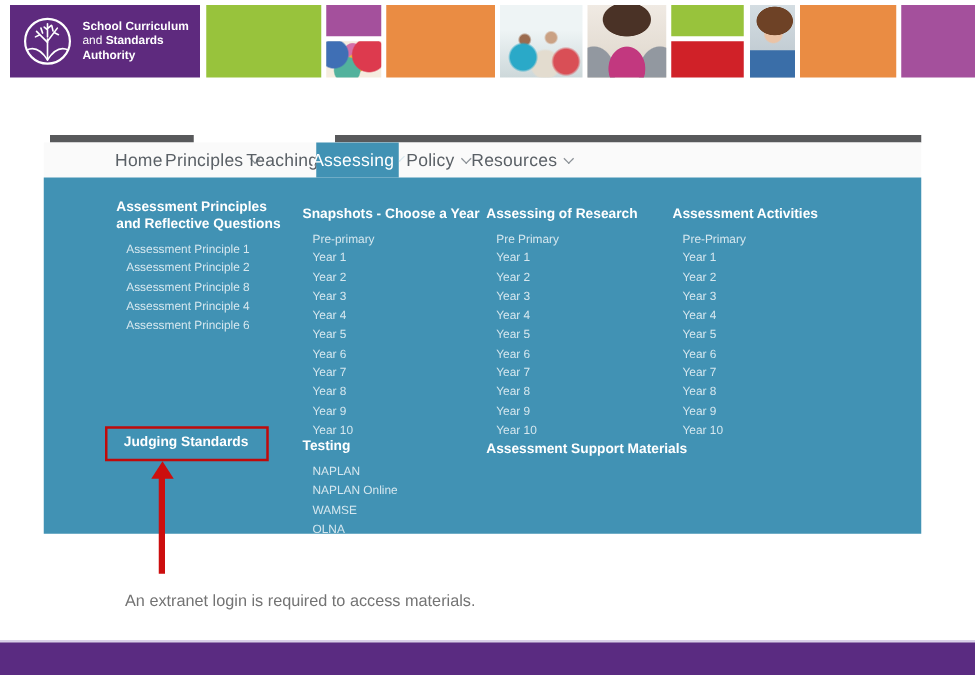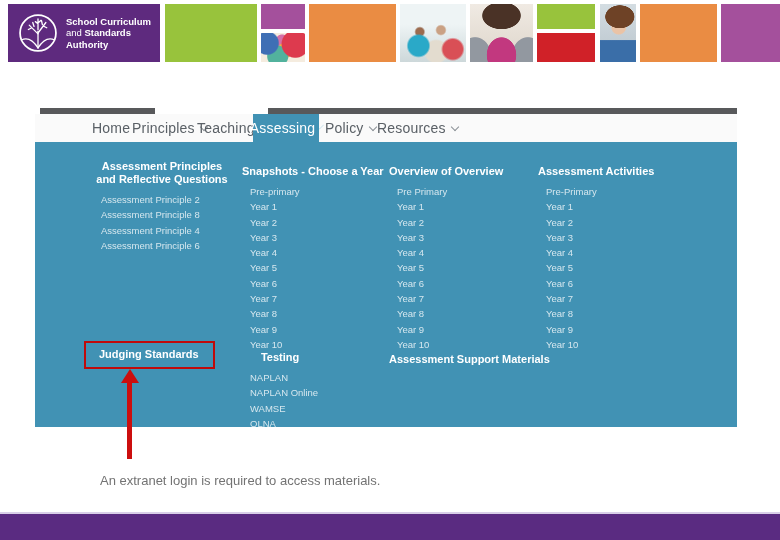--- a/index.html
+++ b/index.html
@@ -59,21 +59,21 @@
   .navbar{position:absolute;left:0;top:6px;width:702px;height:28px;background:#fafafa;}
   .nav-item{position:absolute;top:0;height:28px;display:flex;align-items:center;
             font-size:14px;color:#5a6066;letter-spacing:.2px;cursor:pointer;}
   .chev{width:5px;height:5px;border-right:1.4px solid #8a9096;border-bottom:1.4px solid #8a9096;
         transform:rotate(45deg);margin-left:6px;margin-top:-3px;}
   .nav-active{background:#4192B4;color:#fff;justify-content:center;}
   .nav-active .chev{border-color:#d7e8ef;}
 
   .megamenu{position:absolute;left:0;top:34px;width:702px;height:285px;background:#4192B4;overflow:hidden;}
   .col{position:absolute;}
-  .sec-h{font-size:11px;font-weight:bold;color:#fff;line-height:13px;margin-bottom:6px;cursor:pointer;text-align:center;}
+  .sec-h{font-size:11px;font-weight:bold;color:#fff;line-height:13px;margin-bottom:6px;cursor:pointer;}
   .mi{font-size:9.5px;line-height:15.3px;color:rgba(255,255,255,.78);padding-left:8px;
       white-space:nowrap;cursor:pointer;}
   .col1{left:58px;top:18px;width:138px;}
   .col2{left:207px;top:23px;}
   .col3{left:354px;top:23px;}
   .col4{left:503px;top:23px;}
   .sec2-testing{left:207px;top:209px;}
   .sec2-asm{left:354px;top:211px;}
   .judge-box{position:absolute;left:49px;top:199px;border:2px solid #C00A0A;
              padding:5px 14px 6px 13px;cursor:pointer;}
@@ -156,20 +156,21 @@
       <div class="nav-item" style="left:342px">
           <span>Resources</span>
           <span class="chev"></span>
         </div>
     </div>
 
     <div class="megamenu">
 
       <div class="col col1">
         <div class="sec-h">Assessment Principles and Reflective Questions</div>
+        <div class="mi">Assessment Principle 1</div>
         <div class="mi">Assessment Principle 2</div>
         <div class="mi">Assessment Principle 8</div>
         <div class="mi">Assessment Principle 4</div>
         <div class="mi">Assessment Principle 6</div>
       </div>
 
       <div class="col col2">
         <div class="sec-h">Snapshots - Choose a Year</div>
         <div class="mi">Pre-primary</div>
         <div class="mi">Year 1</div>
@@ -178,21 +179,21 @@
         <div class="mi">Year 4</div>
         <div class="mi">Year 5</div>
         <div class="mi">Year 6</div>
         <div class="mi">Year 7</div>
         <div class="mi">Year 8</div>
         <div class="mi">Year 9</div>
         <div class="mi">Year 10</div>
       </div>
 
       <div class="col col3">
-        <div class="sec-h">Overview of Overview</div>
+        <div class="sec-h">Assessing of Research</div>
         <div class="mi">Pre Primary</div>
         <div class="mi">Year 1</div>
         <div class="mi">Year 2</div>
         <div class="mi">Year 3</div>
         <div class="mi">Year 4</div>
         <div class="mi">Year 5</div>
         <div class="mi">Year 6</div>
         <div class="mi">Year 7</div>
         <div class="mi">Year 8</div>
         <div class="mi">Year 9</div>

